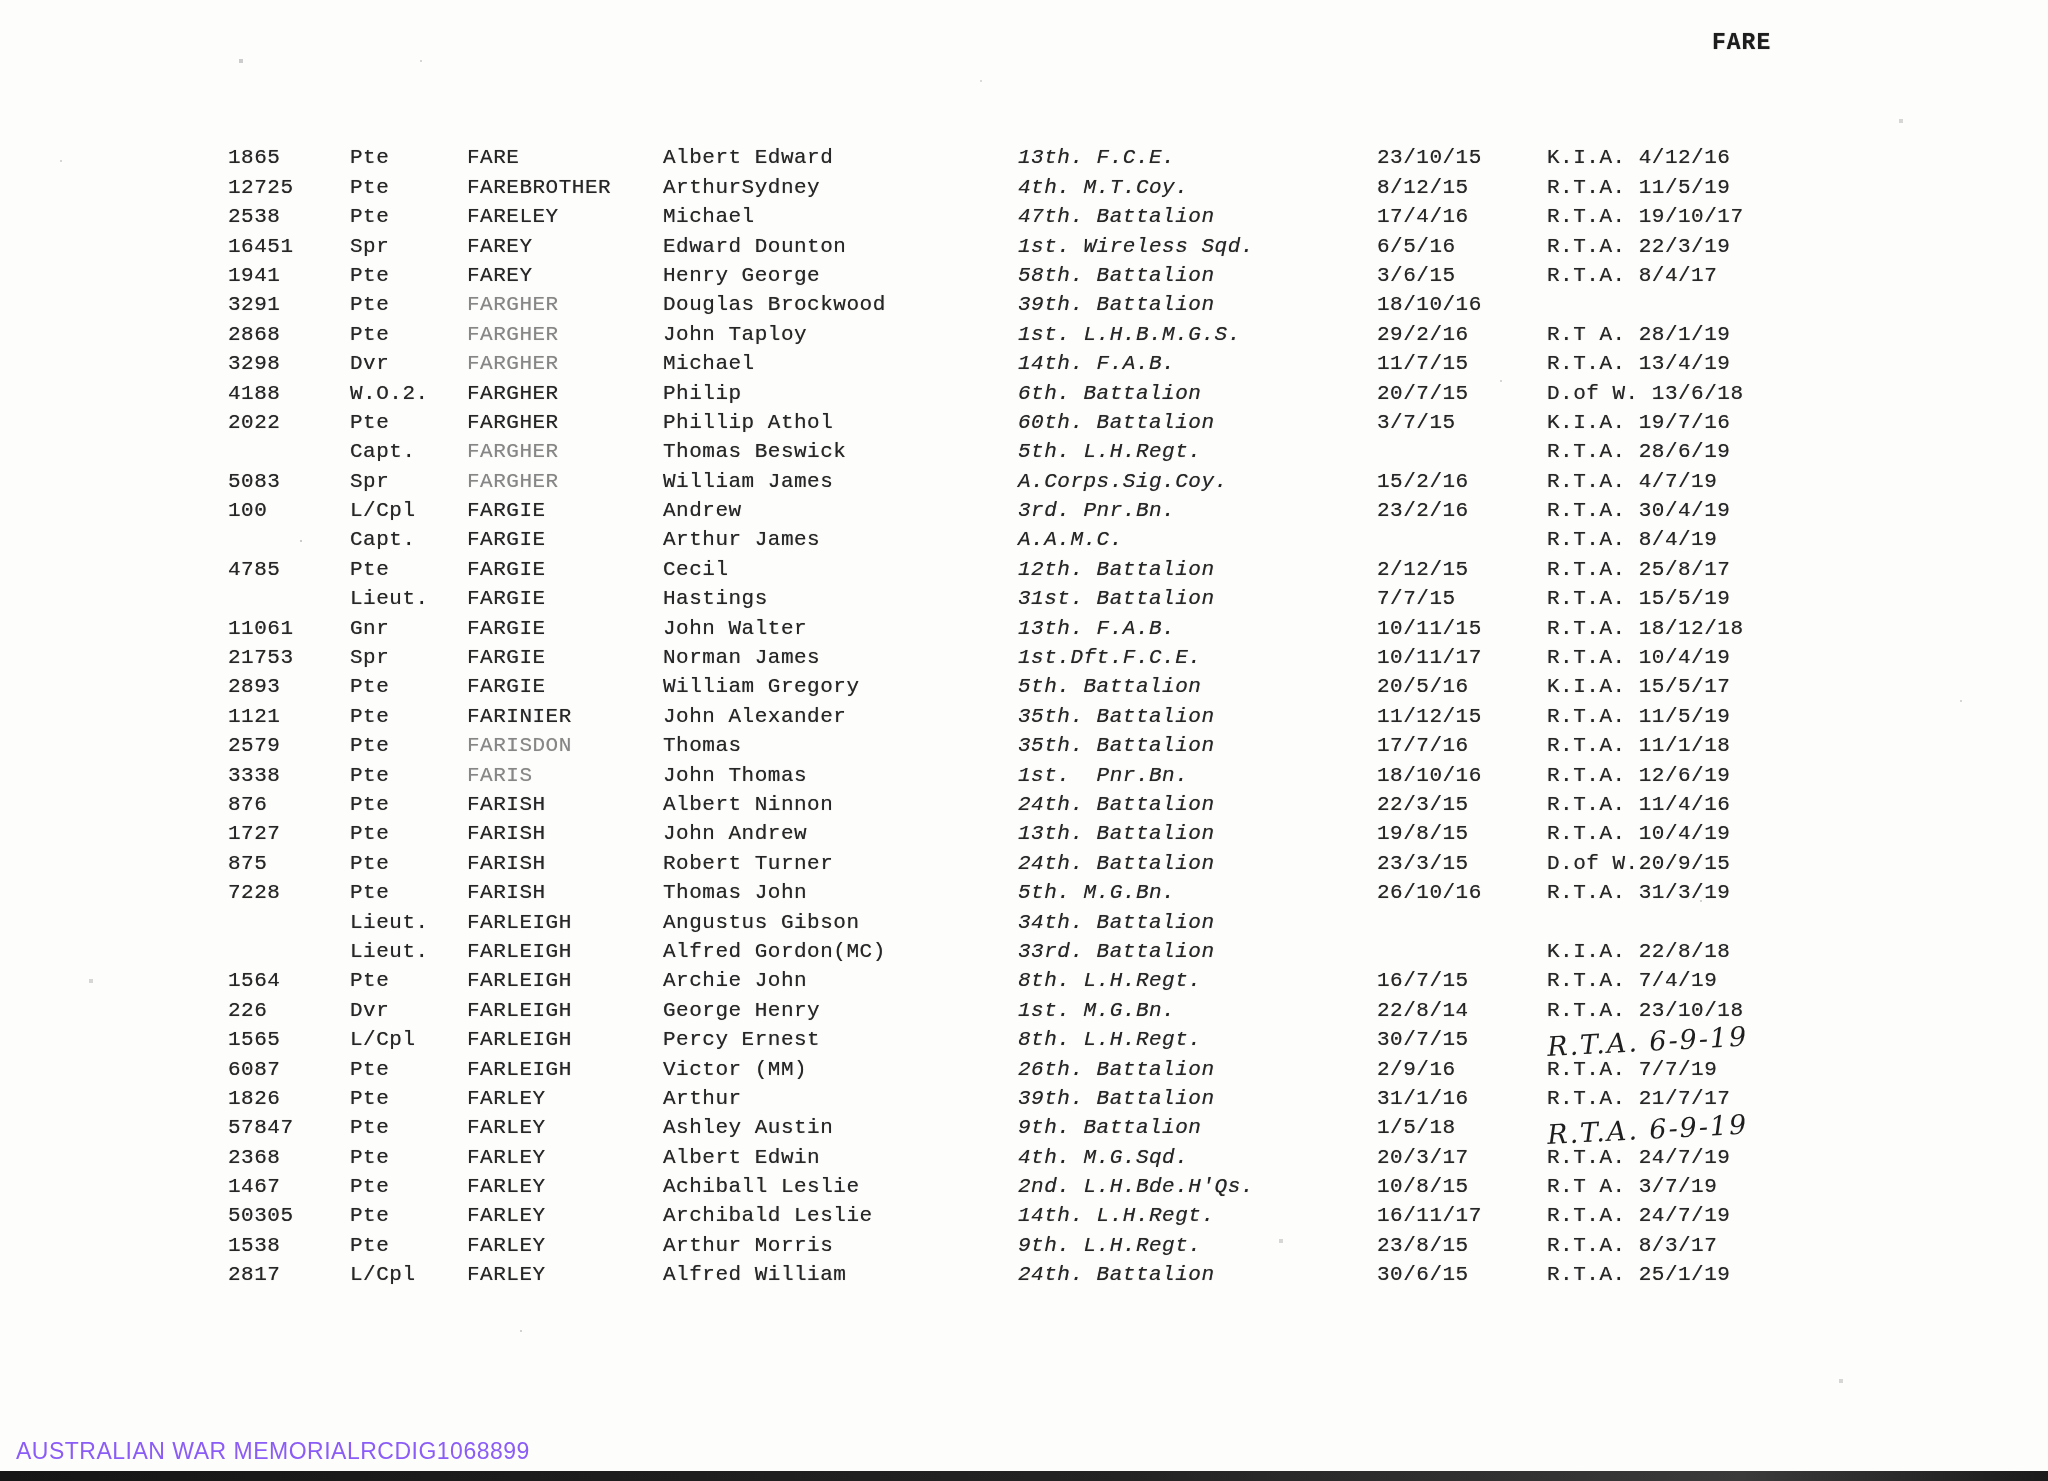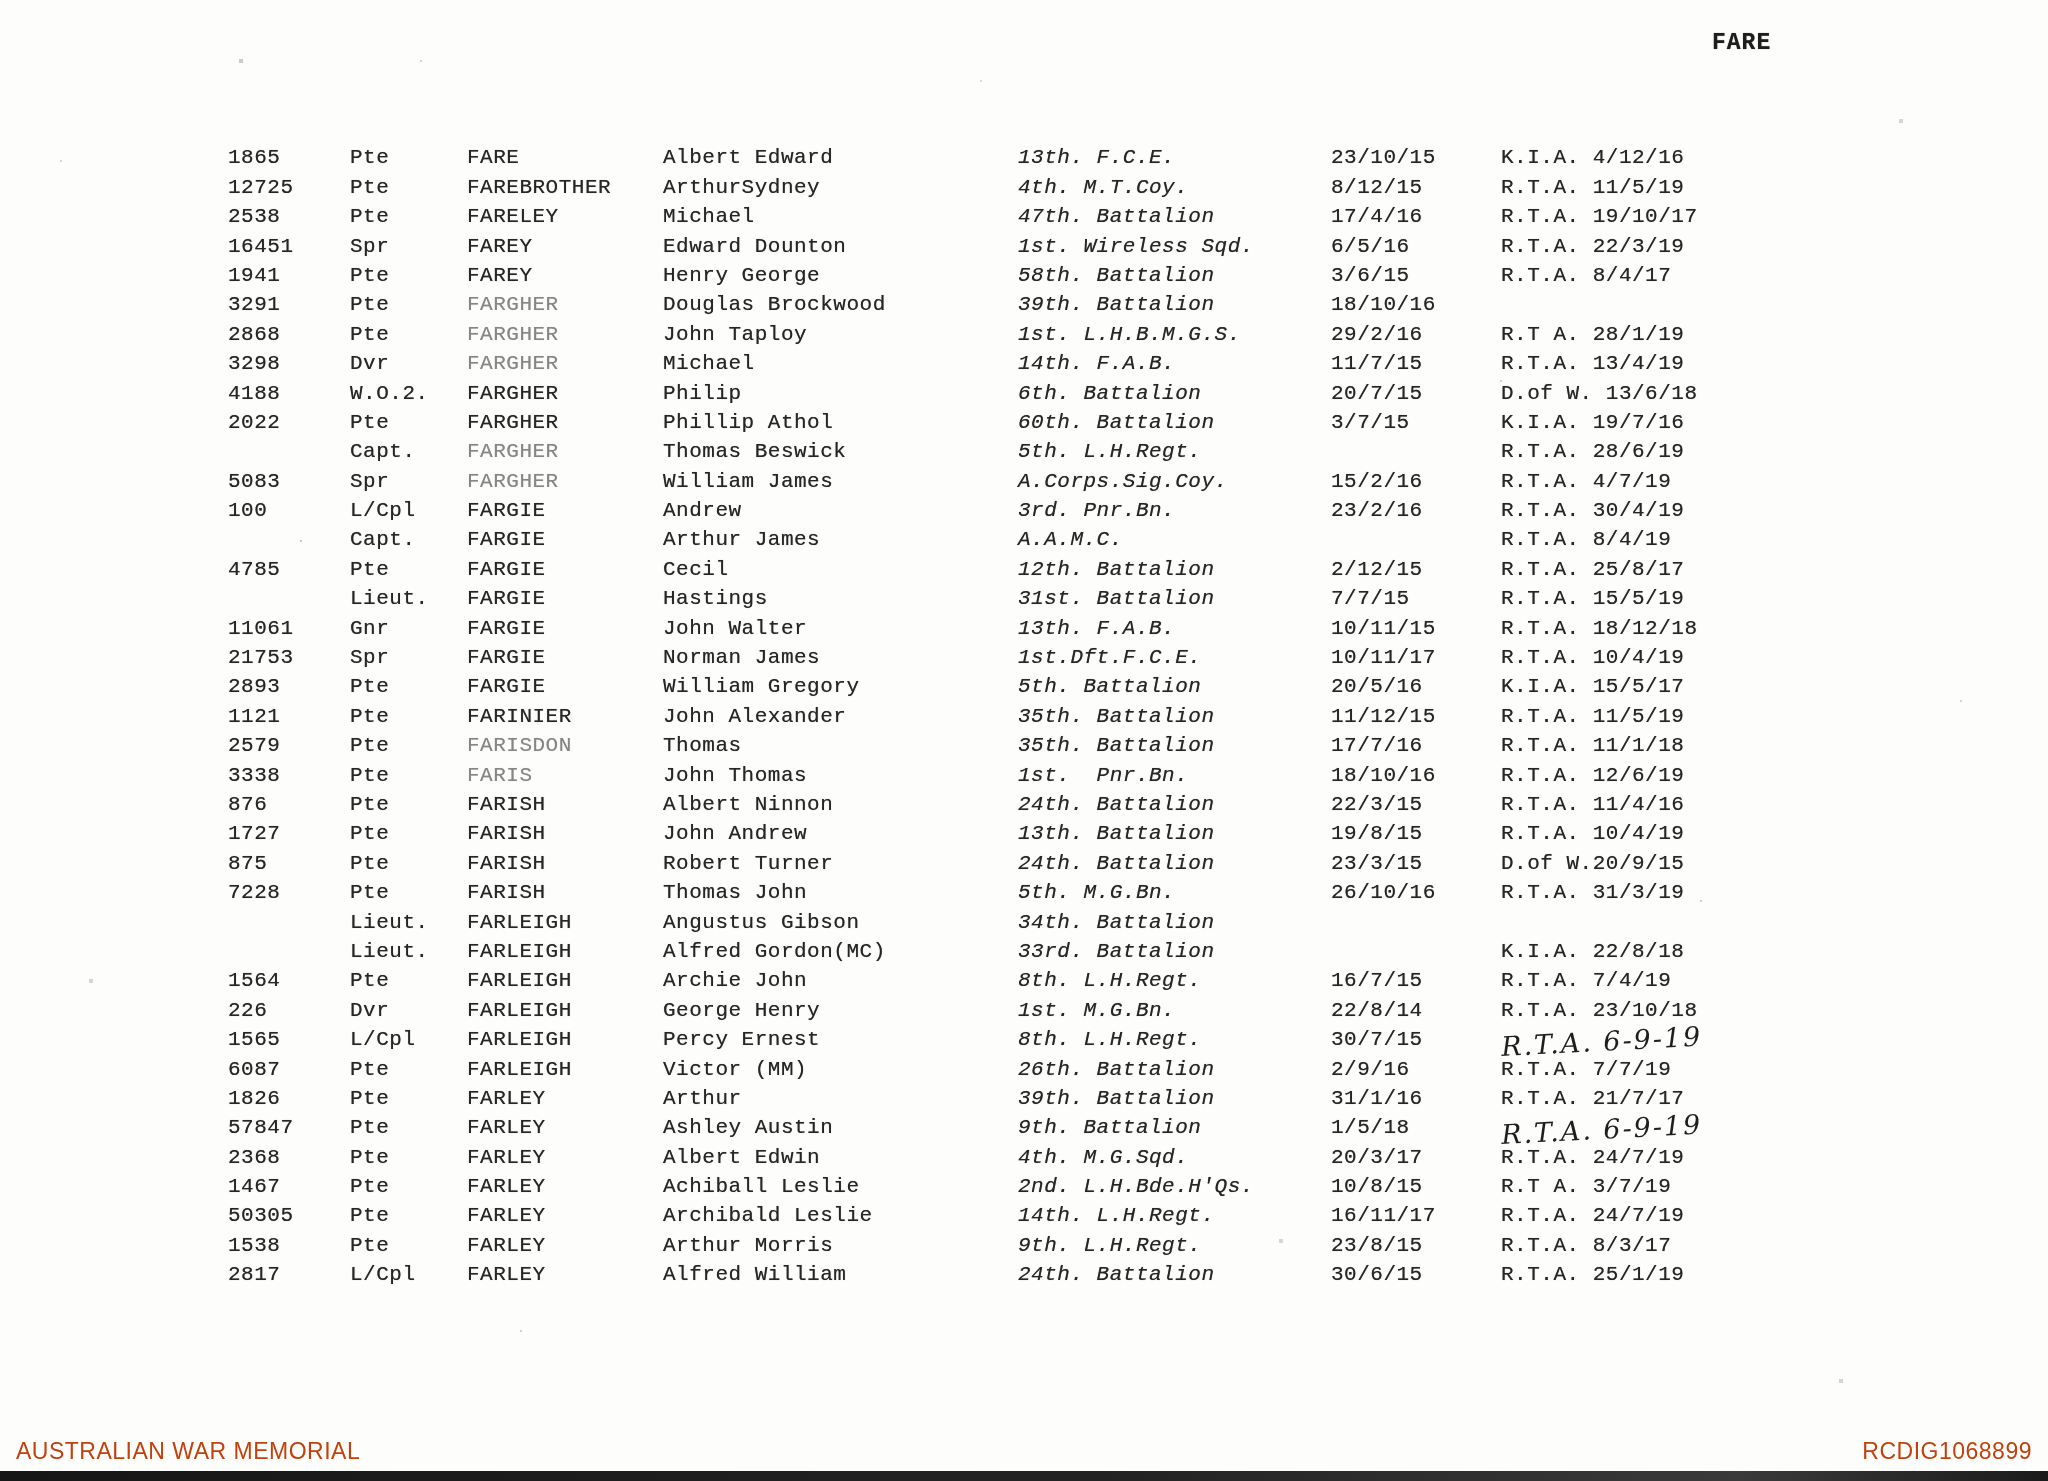--- a/index.html
+++ b/index.html
@@ -35,38 +35,38 @@
     text-shadow:0 0 .7px rgba(45,45,45,.65);
     filter:blur(.2px);
   }
   .row{display:flex;height:29.4px;align-items:flex-end;white-space:pre;}
   .c{flex:none;}
   .c.n{width:122px;}
   .c.r{width:117px;}
   .c.s{width:196px;}
   .c.g{width:355px;}
   .c.u{width:313px;font-style:italic;}
-  .c.d{width:170px;}
+  .c.d{width:170px;margin-left:46px;}
   .c.f{width:500px;}
   
   .row:nth-child(6) .c.s,.row:nth-child(7) .c.s,.row:nth-child(8) .c.s,
   .row:nth-child(11) .c.s,.row:nth-child(12) .c.s,.row:nth-child(21) .c.s,
   .row:nth-child(22) .c.s{opacity:.55;}
   .hw{
     font-family:"DejaVu Serif",serif;font-style:italic;
     font-size:27px;letter-spacing:2px;color:#1e1e1e;
     display:inline-block;transform:rotate(-3deg) translateY(-2px);
     text-shadow:none;
   }
   .footer{
     position:absolute;left:0;right:0;bottom:14px;height:32px;
-    display:flex;justify-content:space-between;align-items:center;
+    display:flex;justify-content:flex-start;align-items:center;
     padding:0 16px;
     font-family:"Liberation Sans","DejaVu Sans",sans-serif;
-    font-size:23px;color:#c2410c;letter-spacing:.5px;
+    font-size:23px;color:#8b5cf6;letter-spacing:.5px;
   }
   .bottom-strip{
     position:absolute;left:0;right:0;bottom:0;height:10px;
     background:linear-gradient(90deg,#161616 0%,#232323 55%,#3a3a3a 85%,#1b1b1b 100%);
   }
 </style>
 </head>
 <body>
 
 <div class="page">

